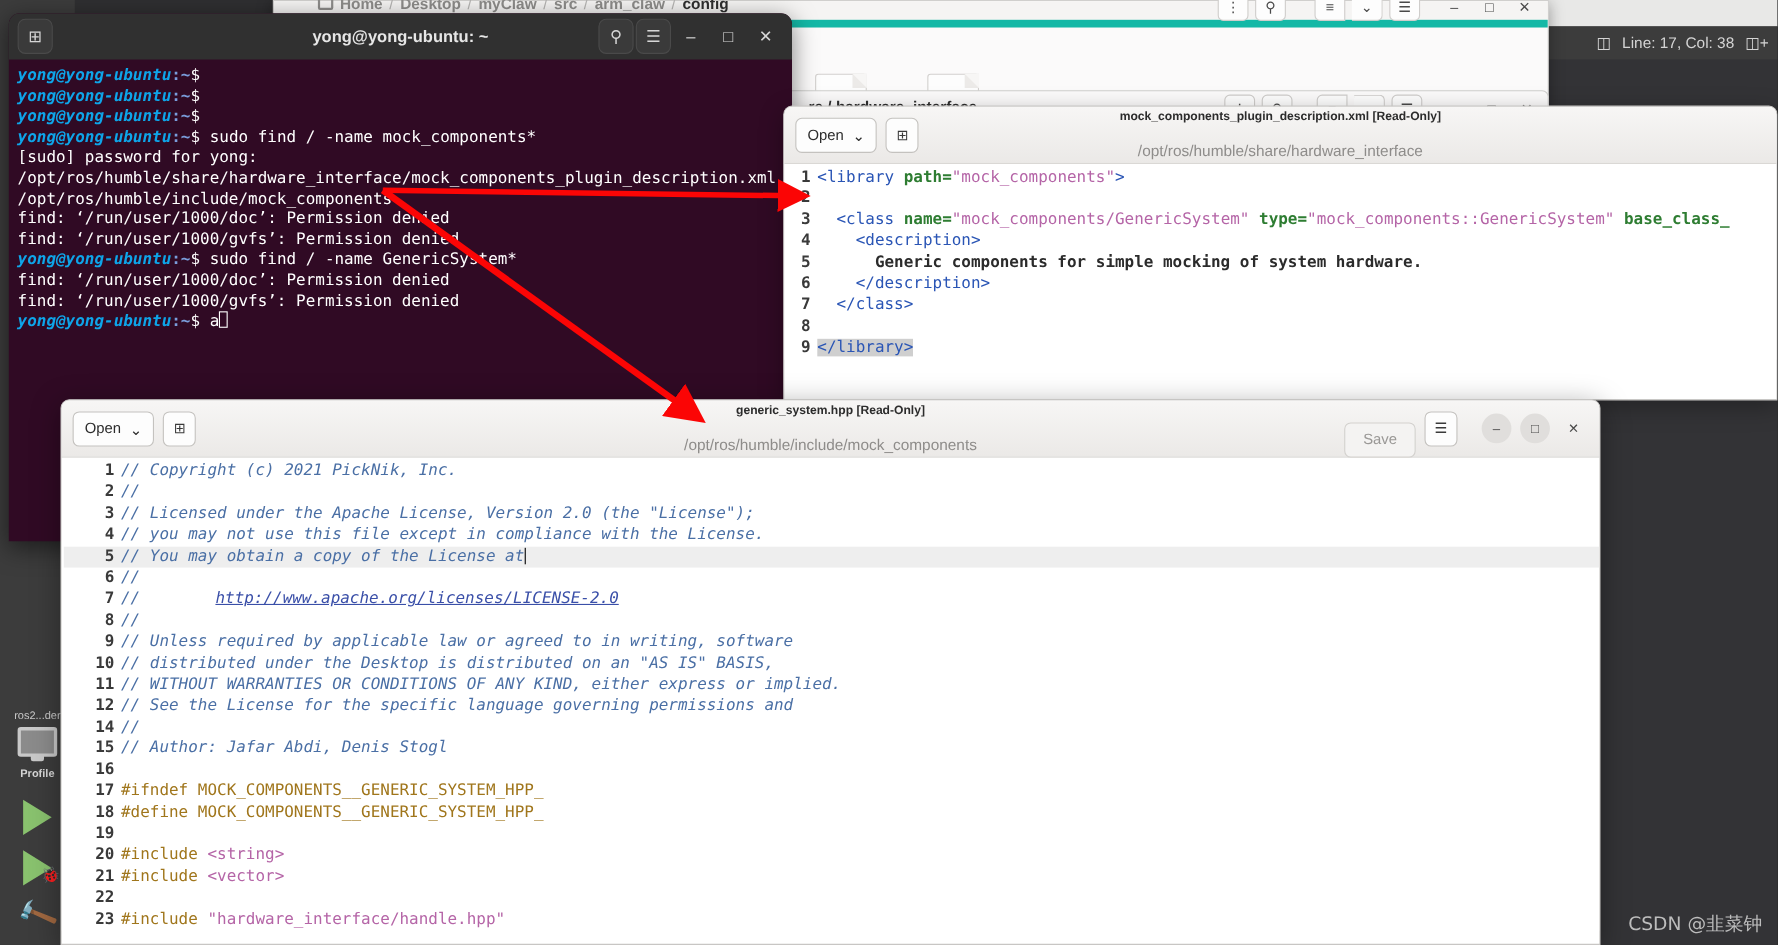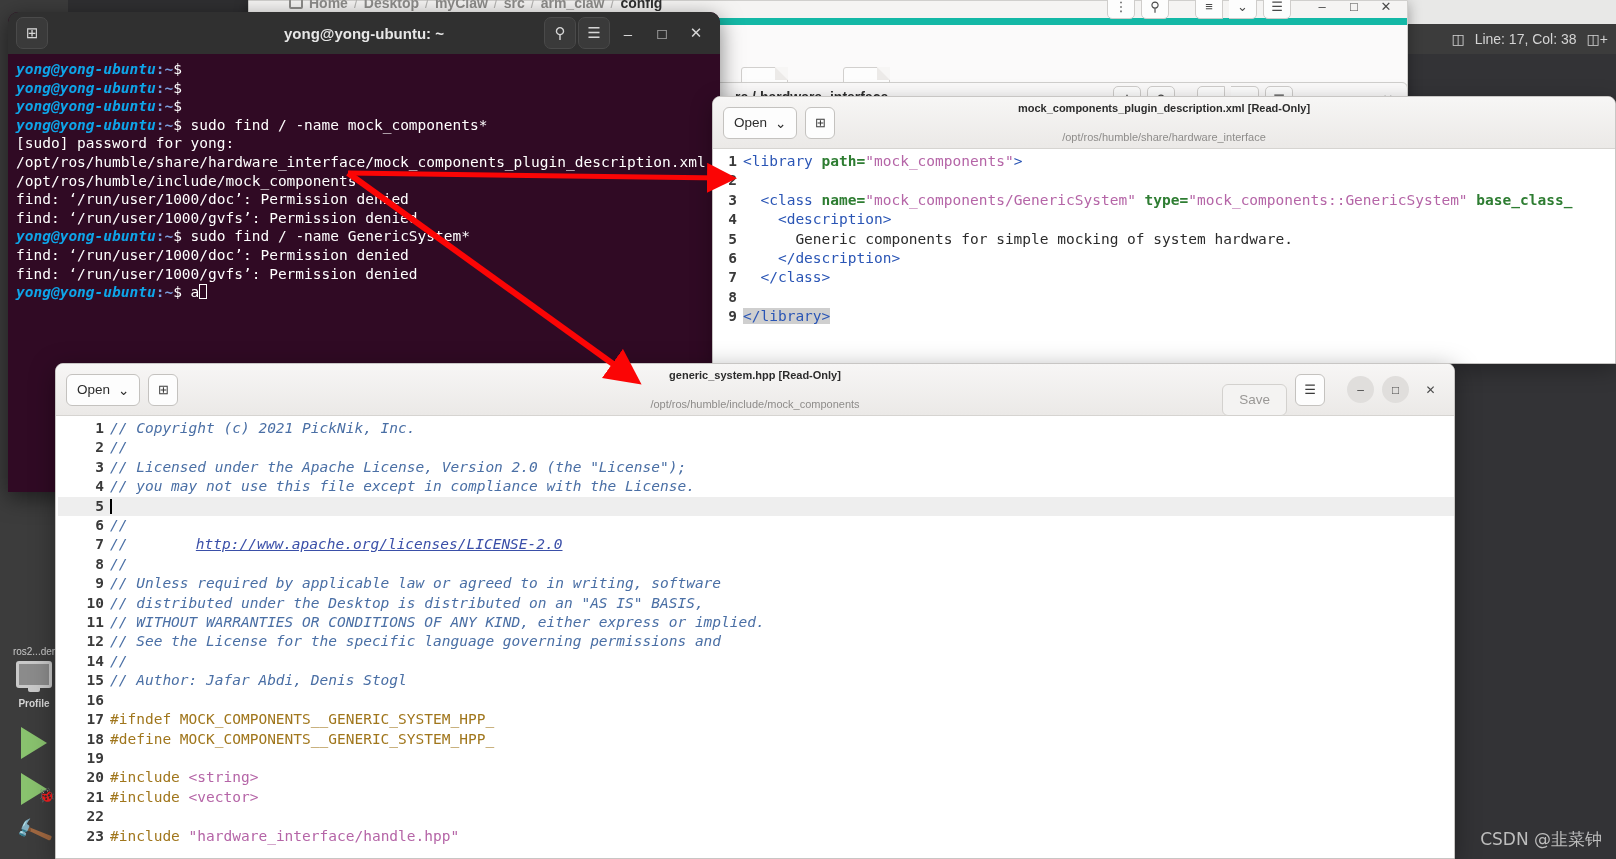--- a/index.html
+++ b/index.html
@@ -139,21 +139,21 @@
     background:#ffffff; border:1px solid #c8c6c4;
     border-radius:8px 8px 0 0; box-shadow:0 6px 22px rgba(0,0,0,.30); overflow:hidden;
   }
   .ged-header{
     height:52px;background:linear-gradient(#f7f6f5,#ebe9e7);
     border-bottom:1px solid #d6d4d1;display:flex;align-items:center;
     padding:0 10px;position:relative;
   }
   .ged-titles{ position:absolute;left:0;right:0;text-align:center;pointer-events:none;}
   .ged-title{ font-size:11px;font-weight:bold;color:#2c2c2c;}
-  .ged-subtitle{ font-size:11px;color:#8e8c8a;margin-top:17px;}
+  .ged-subtitle{ font-size:14px;color:#8e8c8a;margin-top:17px;}
   .open-btn{
     display:flex;align-items:center;gap:8px;height:32px;padding:0 10px;
     border:1px solid #c4c2bf;border-radius:6px;background:#fdfdfd;
     font-size:13.5px;color:#2c2c2c;z-index:2;
   }
   .sq-btn{
     width:30px;height:32px;border:1px solid #c4c2bf;border-radius:6px;background:#fdfdfd;
     display:flex;align-items:center;justify-content:center;font-size:13px;color:#3a3a3a;z-index:2;
   }
   .ged-right{ margin-left:auto;display:flex;gap:8px;align-items:center;z-index:2;}
@@ -173,21 +173,21 @@
   .gutter{
     width:30px;text-align:right;padding-right:6px;color:#3a3a3a;
     font-weight:bold;flex:0 0 auto;
   }
   .ctext{ flex:1 1 auto; color:#2b2b2b; }
   .cur-line{ background:#eeeeee; }
   
   .x-tag{ color:#2a55b5; }
   .x-attr{ color:#2e7d32; font-weight:bold; }
   .x-val{ color:#b565a7; }
-  .x-plain{ color:#2b2b2b; }
+  .x-plain{ color:#2b2b2b;font-weight:bold; }
   .x-sel{ background:#cfcfcf; }
   .c-comment{ color:#4a6fa5; font-style:italic; }
   .c-link{ color:#3a4fa8; font-style:italic; text-decoration:underline;margin-left:16px; }
   .c-pre{ color:#a0761c; }
   .c-str{ color:#b565a7; }
   .caret{ display:inline-block;width:1.5px;height:15px;background:#000;vertical-align:-3px;}
 
   
   #hppwin{
     position:absolute; left:55px; top:363px; width:1400px; height:496px;
@@ -406,21 +406,21 @@
       <div class="circ-btn">–</div>
       <div class="circ-btn">□</div>
       <div class="circ-btn" style="background:transparent">✕</div>
     </div>
   </div>
   <div class="code-area" id="hpp-code">
       <div class="code-row"><div class="gutter">1</div><div class="ctext"><span class="c-comment">// Copyright (c) 2021 PickNik, Inc.</span></div></div>
       <div class="code-row"><div class="gutter">2</div><div class="ctext"><span class="c-comment">//</span></div></div>
       <div class="code-row"><div class="gutter">3</div><div class="ctext"><span class="c-comment">// Licensed under the Apache License, Version 2.0 (the "License");</span></div></div>
       <div class="code-row"><div class="gutter">4</div><div class="ctext"><span class="c-comment">// you may not use this file except in compliance with the License.</span></div></div>
-      <div class="code-row cur-line"><div class="gutter">5</div><div class="ctext"><span class="caret"></span></div></div>
+      <div class="code-row cur-line"><div class="gutter">5</div><div class="ctext"><span class="c-comment">// You may obtain a copy of the License at</span><span class="caret"></span></div></div>
       <div class="code-row"><div class="gutter">6</div><div class="ctext"><span class="c-comment">//</span></div></div>
       <div class="code-row"><div class="gutter">7</div><div class="ctext"><span class="c-comment">//      </span><span class="c-link">http://www.apache.org/licenses/LICENSE-2.0</span></div></div>
       <div class="code-row"><div class="gutter">8</div><div class="ctext"><span class="c-comment">//</span></div></div>
       <div class="code-row"><div class="gutter">9</div><div class="ctext"><span class="c-comment">// Unless required by applicable law or agreed to in writing, software</span></div></div>
       <div class="code-row"><div class="gutter">10</div><div class="ctext"><span class="c-comment">// distributed under the Desktop is distributed on an "AS IS" BASIS,</span></div></div>
       <div class="code-row"><div class="gutter">11</div><div class="ctext"><span class="c-comment">// WITHOUT WARRANTIES OR CONDITIONS OF ANY KIND, either express or implied.</span></div></div>
       <div class="code-row"><div class="gutter">12</div><div class="ctext"><span class="c-comment">// See the License for the specific language governing permissions and</span></div></div>
       <div class="code-row"><div class="gutter">14</div><div class="ctext"><span class="c-comment">//</span></div></div>
       <div class="code-row"><div class="gutter">15</div><div class="ctext"><span class="c-comment">// Author: Jafar Abdi, Denis Stogl</span></div></div>
       <div class="code-row"><div class="gutter">16</div><div class="ctext">&nbsp;</div></div>

